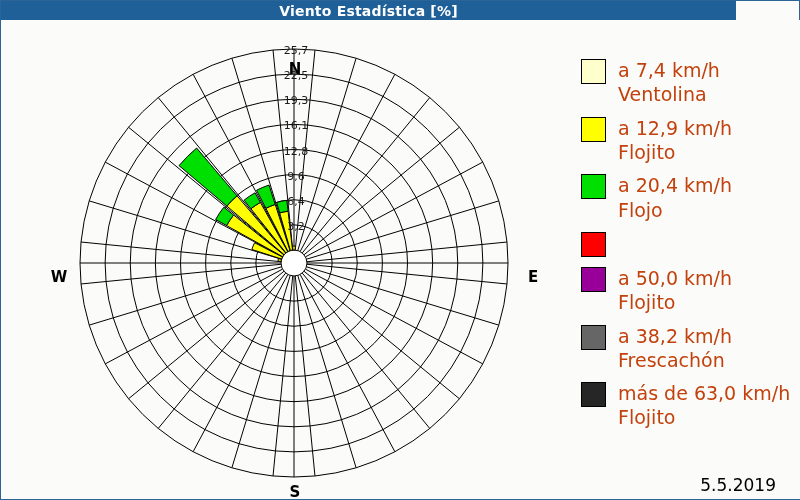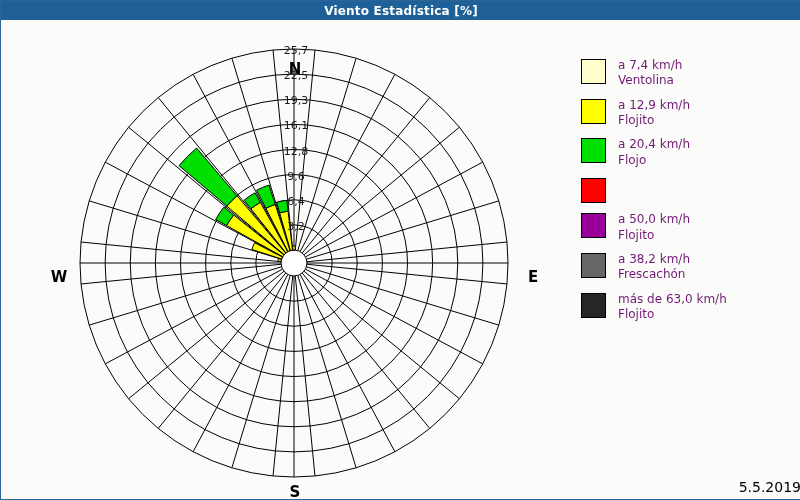--- a/index.html
+++ b/index.html
@@ -6,23 +6,23 @@
   body{
     width:800px;height:500px;overflow:hidden;
     background:#fbfcfa;
     font-family:"DejaVu Sans","Liberation Sans",sans-serif;
   }
   #app{
     position:relative;width:800px;height:500px;box-sizing:border-box;
     border:1px solid #2b6496;background:#fbfcfa;
   }
   #titlebar{
-    position:absolute;left:0;top:0;width:800px;height:19px;
+    position:absolute;left:0;top:0;width:735px;height:19px;
     background:#1f6098;color:#ffffff;
-    font-size:12px;font-weight:bold;
+    font-size:14px;font-weight:bold;
     display:flex;align-items:center;justify-content:center;
     letter-spacing:.2px;
   }
   #canvas-area{
     position:absolute;left:0;top:19px;width:800px;height:479px;
     background:#fbfcfa;
   }
   svg#rose{position:absolute;left:0;top:0;}
   .compass-label{
     position:absolute;font-size:15px;font-weight:bold;color:#000;
@@ -36,27 +36,27 @@
     position:absolute;left:580px;top:38px;width:215px;
   }
   .legend-row{
     display:flex;align-items:flex-start;margin-bottom:9px;
   }
   .swatch{
     width:25px;height:25px;border:1.5px solid #000;
     box-sizing:border-box;flex:0 0 25px;margin-right:12px;margin-top:1px;
   }
   .legend-text{
-    font-size:12px;color:#701a75;line-height:1.28;
+    font-size:19px;color:#c2410c;line-height:1.28;
   }
   .legend-text .l1{display:block;}
   .legend-text .l2{display:block;}
   #datestamp{
-    position:absolute;right:0;bottom:4px;
-    font-size:14px;color:#000;
+    position:absolute;right:25px;bottom:4px;
+    font-size:17px;color:#000;
   }
   .tick-label{
     font-size:11px;fill:#1a1a1a;font-family:"DejaVu Sans","Liberation Sans",sans-serif;
   }
 </style>
 </head>
 <body>
 
 <div id="app">
 

